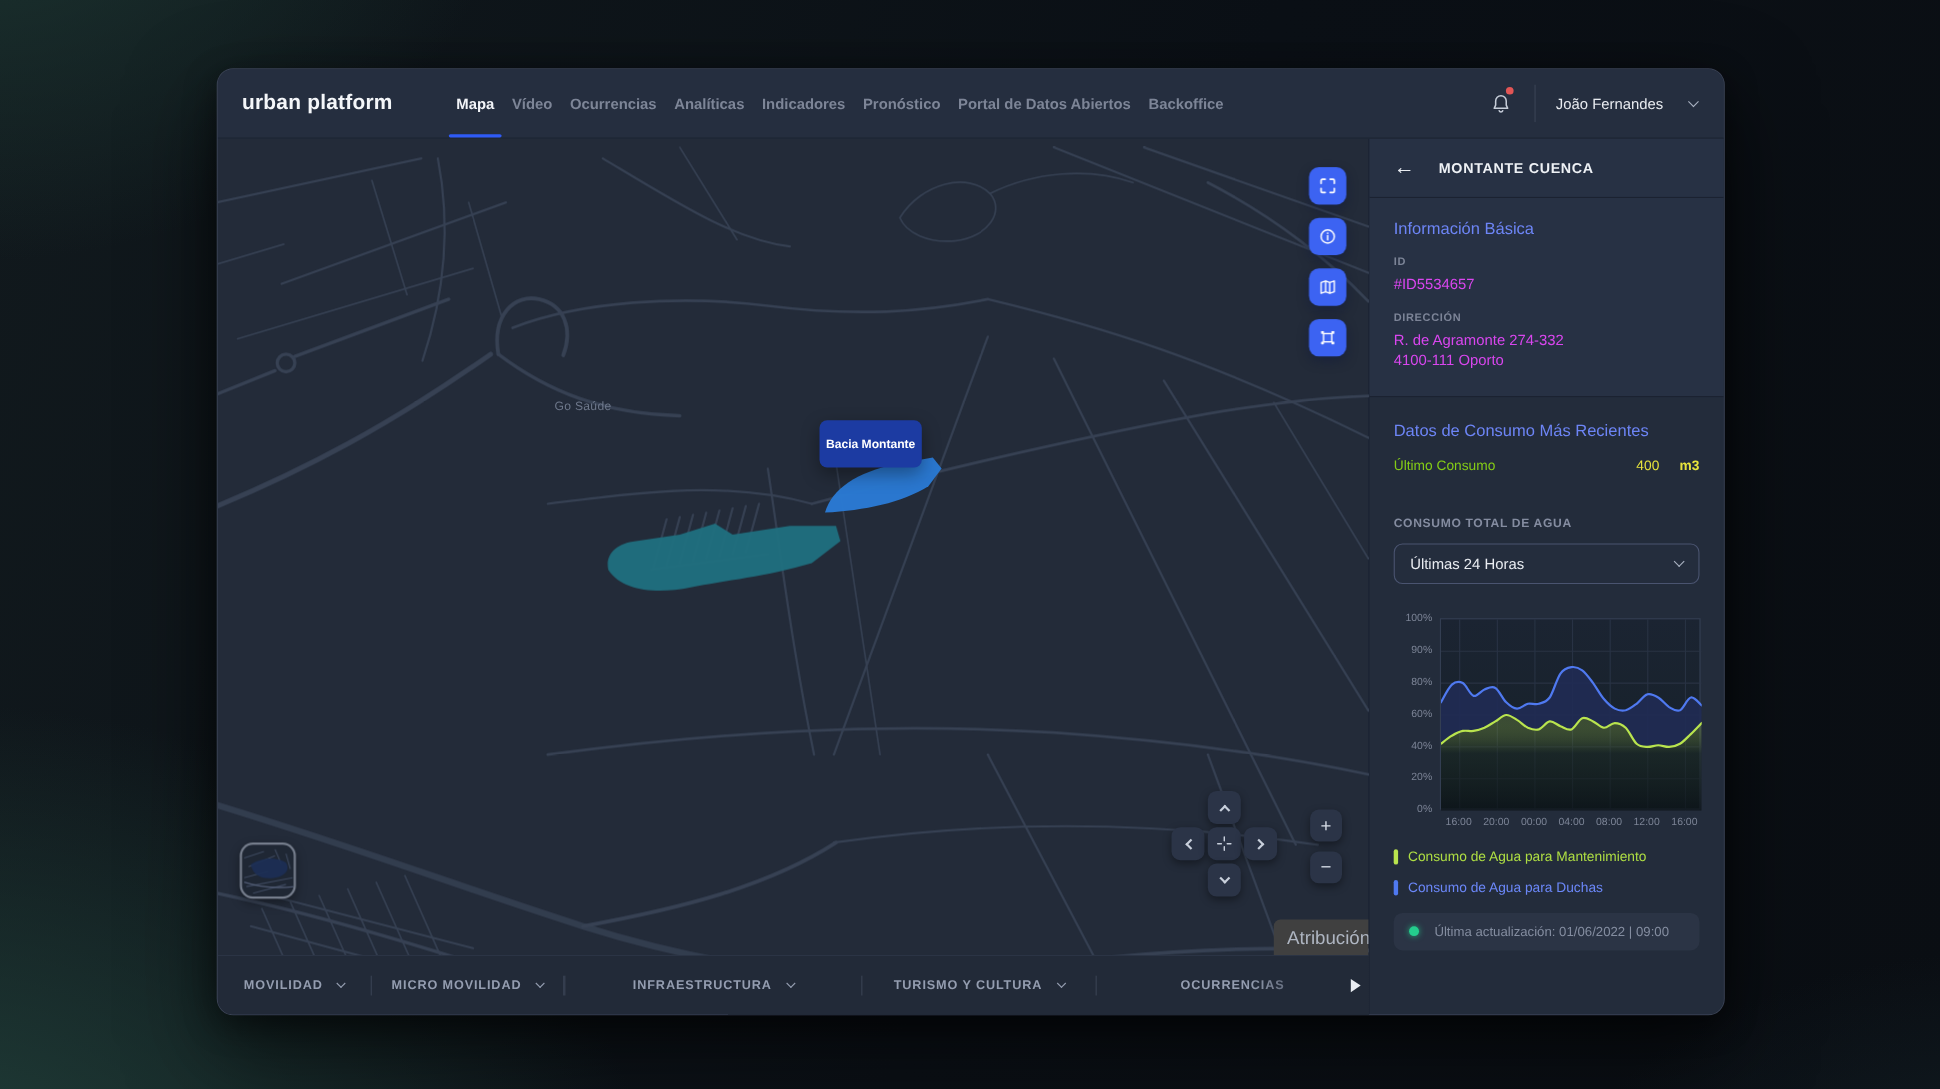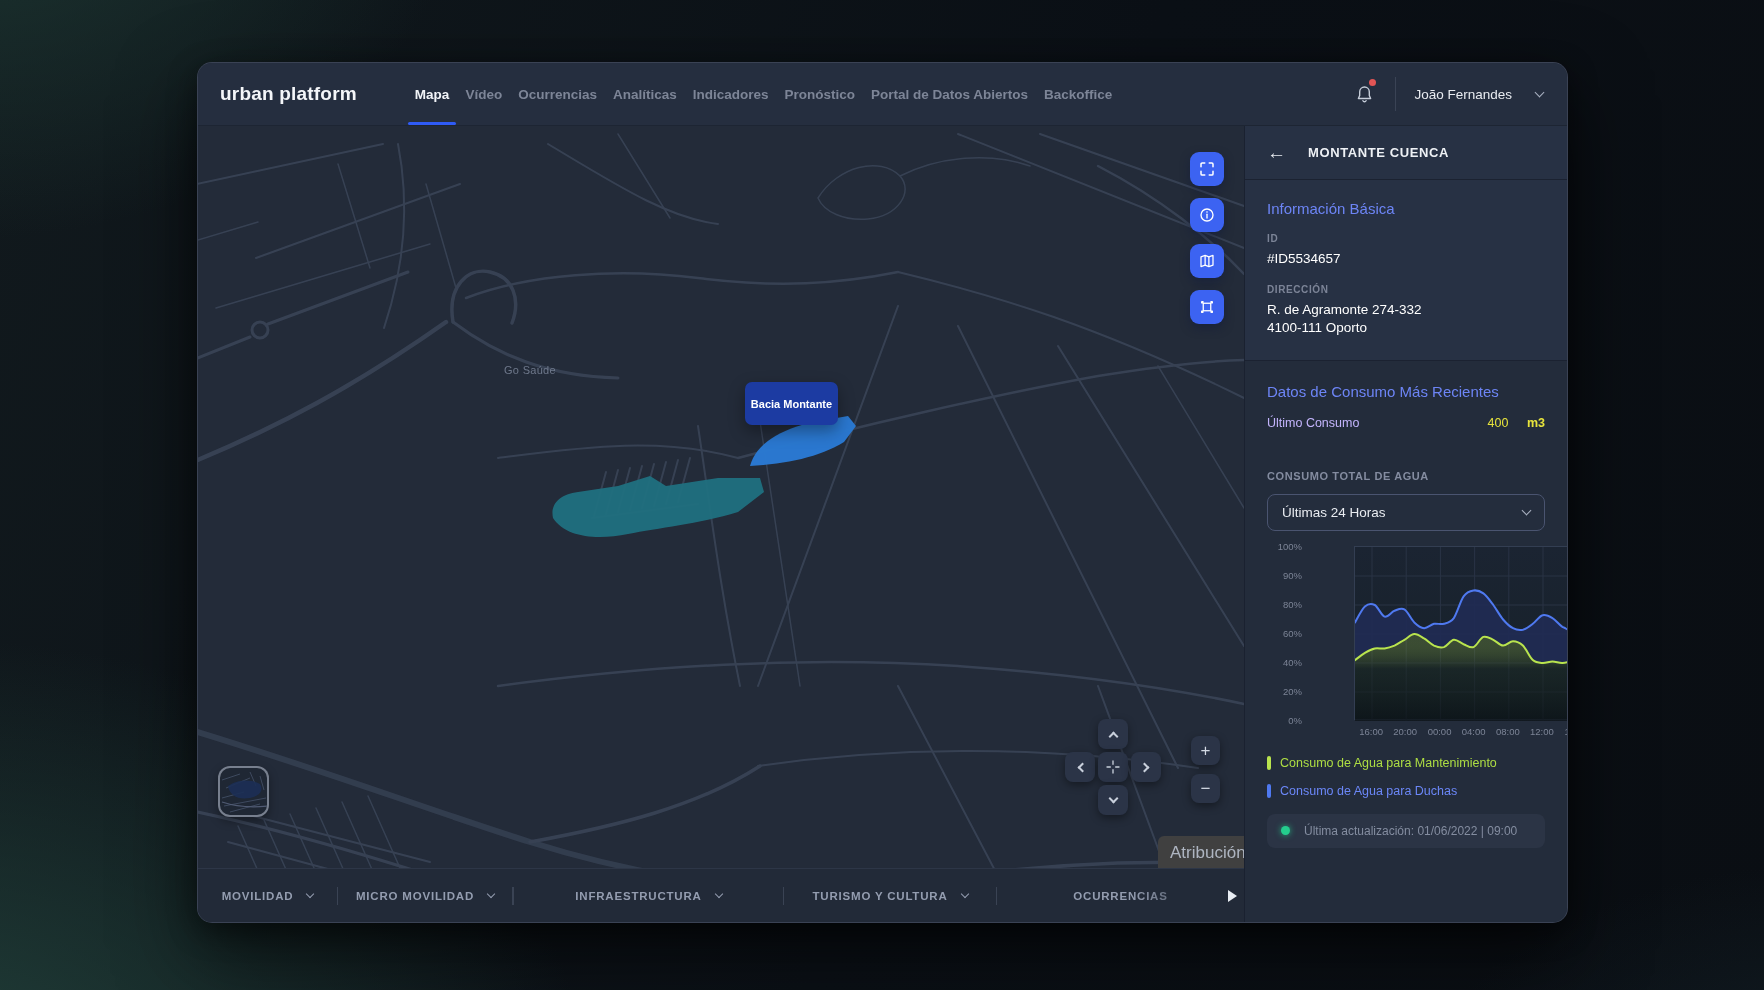--- a/index.html
+++ b/index.html
@@ -108,37 +108,37 @@
   .side-header {
     height:54px; flex:0 0 54px; display:flex; align-items:center; gap:22px; padding:0 22px;
     background:#273144; border-bottom:1px solid #1b2231;
   }
   .back-arrow { color:#e9ecf1; font-size:19px; cursor:pointer; line-height:1; }
   .side-title { color:#eef1f5; font-size:13px; font-weight:bold; letter-spacing:.6px; }
 
   .info-section { background:#273144; padding:20px 22px 22px; border-bottom:1px solid #1b2231; }
   .section-heading { color:#6d85f6; font-size:15px; margin-bottom:16px; }
   .field-label { color:#7c8497; font-size:10px; font-weight:bold; letter-spacing:.6px; margin-bottom:6px; text-transform:uppercase; }
-  .field-value { color:#ffffff; font-size:13.5px; line-height:1.35; }
+  .field-value { color:#d946ef; font-size:13.5px; line-height:1.35; }
   .field + .field { margin-top:16px; }
 
   .consumo-section { padding:22px 22px 0; }
   .kv-row { display:flex; justify-content:space-between; align-items:baseline; font-size:12.5px; }
-  .kv-key { color:#c4b5fd; }
+  .kv-key { color:#84cc16; }
   .kv-val { color:#e7e43c; }
   .kv-val b { font-weight:bold;padding-left:15px; }
 
   .total-label { margin:40px 22px 0; color:#848ca0; font-size:11px; font-weight:bold; letter-spacing:.6px; }
   .range-select {
     margin:12px 22px 0; height:37px; border:1px solid #4a5470; border-radius:8px;
     display:flex; align-items:center; justify-content:space-between; padding:0 14px;
     color:#e9ecf1; font-size:13.5px; cursor:pointer; background:rgba(38,47,64,.4);
   }
 
-  .chart-wrap { margin:15px 22px 0; display:flex;gap:45px; }
+  .chart-wrap { margin:31px 22px 0; display:flex; }
   .y-axis { width:42px; position:relative; height:174px; flex:0 0 42px; }
   .y-axis span { position:absolute; right:7px; transform:translateY(-50%); color:#7c8496; font-size:9.5px; }
   .plot { position:relative; width:237px; height:174px; border:1px solid #333e52;
     background:linear-gradient(180deg,#1b2432 0%, #18222c 60%, #152028 100%); }
   .plot svg { position:absolute; inset:0; }
   .x-axis { position:relative; height:20px; margin-top:6px; }
   .x-axis span { position:absolute; transform:translateX(-50%); top:0; color:#7c8496; font-size:9.5px; white-space:nowrap; }
   .x-axis span:nth-child(1){left:7.2%} .x-axis span:nth-child(2){left:21.6%}
   .x-axis span:nth-child(3){left:36.1%} .x-axis span:nth-child(4){left:50.5%}
   .x-axis span:nth-child(5){left:64.9%} .x-axis span:nth-child(6){left:79.3%}

